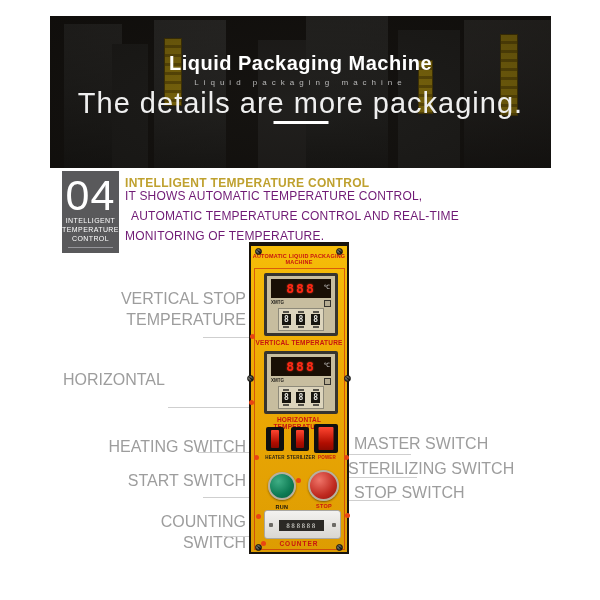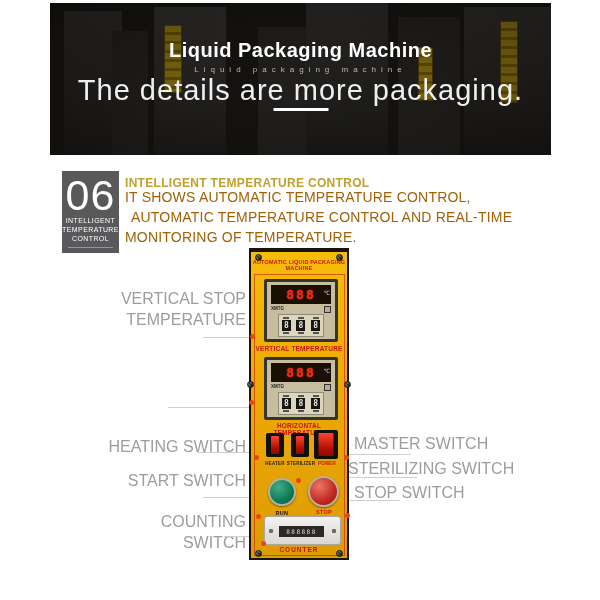--- a/index.html
+++ b/index.html
@@ -1,44 +1,44 @@
 <!DOCTYPE html>
 <html><head>
 <meta charset="utf-8">
 <style>
   html,body{margin:0;padding:0;}
   body{width:600px;height:600px;background:#ffffff;font-family:"Liberation Sans",sans-serif;position:relative;overflow:hidden;}
   .abs{position:absolute;}
 
   
-  .banner{left:50px;top:3px;width:501px;height:152px;background:#1d1b18;overflow:hidden;}
+  .banner{left:50px;top:16px;width:501px;height:152px;background:#1d1b18;overflow:hidden;}
   .bm{position:absolute;}
   .banner-overlay{position:absolute;left:0;top:0;right:0;bottom:0;background:radial-gradient(ellipse at 50% 60%, rgba(10,8,6,.40), rgba(8,6,4,.62));}
   .banner-text{position:absolute;left:0;top:0;width:100%;height:100%;text-align:center;z-index:3;}
   .b-title{position:absolute;left:0;width:100%;top:36px;font-size:20px;font-weight:bold;color:#ffffff;letter-spacing:.5px;}
   .b-sub{position:absolute;left:0;width:100%;top:62px;font-size:8px;color:#b9b9b9;letter-spacing:5px;}
   .b-tag{position:absolute;left:0;width:100%;top:71px;font-size:29px;font-weight:400;color:#efefef;letter-spacing:1px;}
   .b-bar{position:absolute;left:50%;transform:translateX(-50%);top:105px;width:55px;height:3px;background:#ffffff;}
   .ypanel{position:absolute;border:1px solid #6d5705;background:repeating-linear-gradient(180deg,#d2ae12 0 6px,#9a7c08 6px 9px);}
 
   
   .sq{left:62px;top:171px;width:57px;height:82px;background:#59595b;color:#fff;text-align:center;}
   .sq-num{position:absolute;left:0;width:100%;top:2px;font-size:43px;font-weight:300;line-height:44px;letter-spacing:1px;}
   .sq-line{position:absolute;left:0;width:100%;font-size:7px;letter-spacing:.4px;}
   .sq-rule{position:absolute;left:6px;width:45px;top:76px;border-top:1px solid #95959a;}
   .s-head{left:125px;top:176px;font-size:12px;font-weight:600;color:#bfa12f;letter-spacing:.3px;}
-  .s-body{font-size:14px;color:#a16207;letter-spacing:.2px;}
+  .s-body{font-size:12px;color:#701a75;letter-spacing:.2px;}
 
   
   .lbl{font-size:16px;color:#9d9d9d;line-height:21px;}
   .cline{height:0;border-top:1px solid #cfcfcf;}
   .cdot{width:5px;height:5px;border-radius:50%;background:#e84513;z-index:6;}
 
   
-  .panel{left:249px;top:248px;width:100px;height:312px;background:linear-gradient(180deg,#f6bd08,#eda904 45%,#dd9c02);border:2px solid #17130d;border-top:4px solid #17130d;box-sizing:border-box;z-index:4;}
+  .panel{left:249px;top:242px;width:100px;height:312px;background:linear-gradient(180deg,#f6bd08,#eda904 45%,#dd9c02);border:2px solid #17130d;border-top:4px solid #17130d;box-sizing:border-box;z-index:4;}
   .p-redframe{position:absolute;left:3px;top:22px;width:89px;height:280px;border:1px solid rgba(198,28,16,.6);}
   .p-title{position:absolute;left:0;width:100%;top:7px;text-align:center;font-size:5.5px;font-weight:bold;color:#c81410;letter-spacing:.2px;}
   .p-caption{position:absolute;left:0;width:100%;text-align:center;font-size:6.5px;font-weight:bold;color:#c81410;letter-spacing:.2px;}
   .screw{position:absolute;width:7px;height:7px;border-radius:50%;background:radial-gradient(circle at 35% 35%,#909088,#2c2c28 75%);border:1px solid #141412;box-sizing:border-box;z-index:5;}
   .screw:after{content:"";position:absolute;left:1px;top:2.4px;width:3.5px;height:1px;background:#0c0c0c;transform:rotate(40deg);}
 
   .tctrl{position:absolute;left:13px;width:74px;height:63px;background:#c7bd9f;border:3px solid #36342f;border-radius:2px;box-sizing:border-box;}
   .tdisp{position:absolute;left:4px;right:4px;top:3px;height:19px;background:#190f05;display:flex;align-items:center;justify-content:center;}
   .tdigits{font-family:"DejaVu Sans Mono",monospace;font-weight:bold;font-size:13px;color:#ff2815;letter-spacing:2px;text-shadow:0 0 2px rgba(255,60,30,.8);}
   .tunit{position:absolute;right:1px;top:4px;font-size:6px;color:#dddddd;}
@@ -79,36 +79,37 @@
   <div class="banner-overlay"></div>
   <div class="banner-text">
     <div class="b-title">Liquid Packaging Machine</div>
     <div class="b-sub">Liquid packaging machine</div>
     <div class="b-tag">The details are more packaging.</div>
     <div class="b-bar"></div>
   </div>
 </div>
 
 <div class="abs sq">
-  <div class="sq-num">06</div>
+  <div class="sq-num">04</div>
   <div class="sq-line" style="top:46px;">INTELLIGENT</div>
   <div class="sq-line" style="top:55px;">TEMPERATURE</div>
   <div class="sq-line" style="top:64px;">CONTROL</div>
   <div class="sq-rule"></div>
 </div>
 <div class="abs s-head">INTELLIGENT TEMPERATURE CONTROL</div>
 <div class="abs s-body" style="left:125px;top:189px;">IT SHOWS AUTOMATIC TEMPERATURE CONTROL,</div>
 <div class="abs s-body" style="left:131px;top:209px;">AUTOMATIC TEMPERATURE CONTROL AND REAL-TIME</div>
 <div class="abs s-body" style="left:125px;top:229px;">MONITORING OF TEMPERATURE.</div>
 
 <div class="abs lbl" style="left:100px;top:288px;width:146px;text-align:right;">
   <div>VERTICAL STOP</div>
   <div>TEMPERATURE</div>
 </div>
 <div class="abs lbl" style="left:63px;top:369px;width:190px;text-align:left;">
+  <div>HORIZONTAL</div>
 </div>
 <div class="abs lbl" style="left:100px;top:436px;width:146px;text-align:right;">HEATING SWITCH</div>
 <div class="abs lbl" style="left:100px;top:470px;width:146px;text-align:right;">START SWITCH</div>
 <div class="abs lbl" style="left:100px;top:511px;width:146px;text-align:right;">COUNTING SWITCH</div>
 
 <div class="abs lbl" style="left:354px;top:433px;">MASTER SWITCH</div>
 <div class="abs lbl" style="left:348px;top:458px;">STERILIZING SWITCH</div>
 <div class="abs lbl" style="left:354px;top:482px;">STOP SWITCH</div>
 
 <div class="abs cline" style="left:203px;top:337px;width:47px;"></div>

